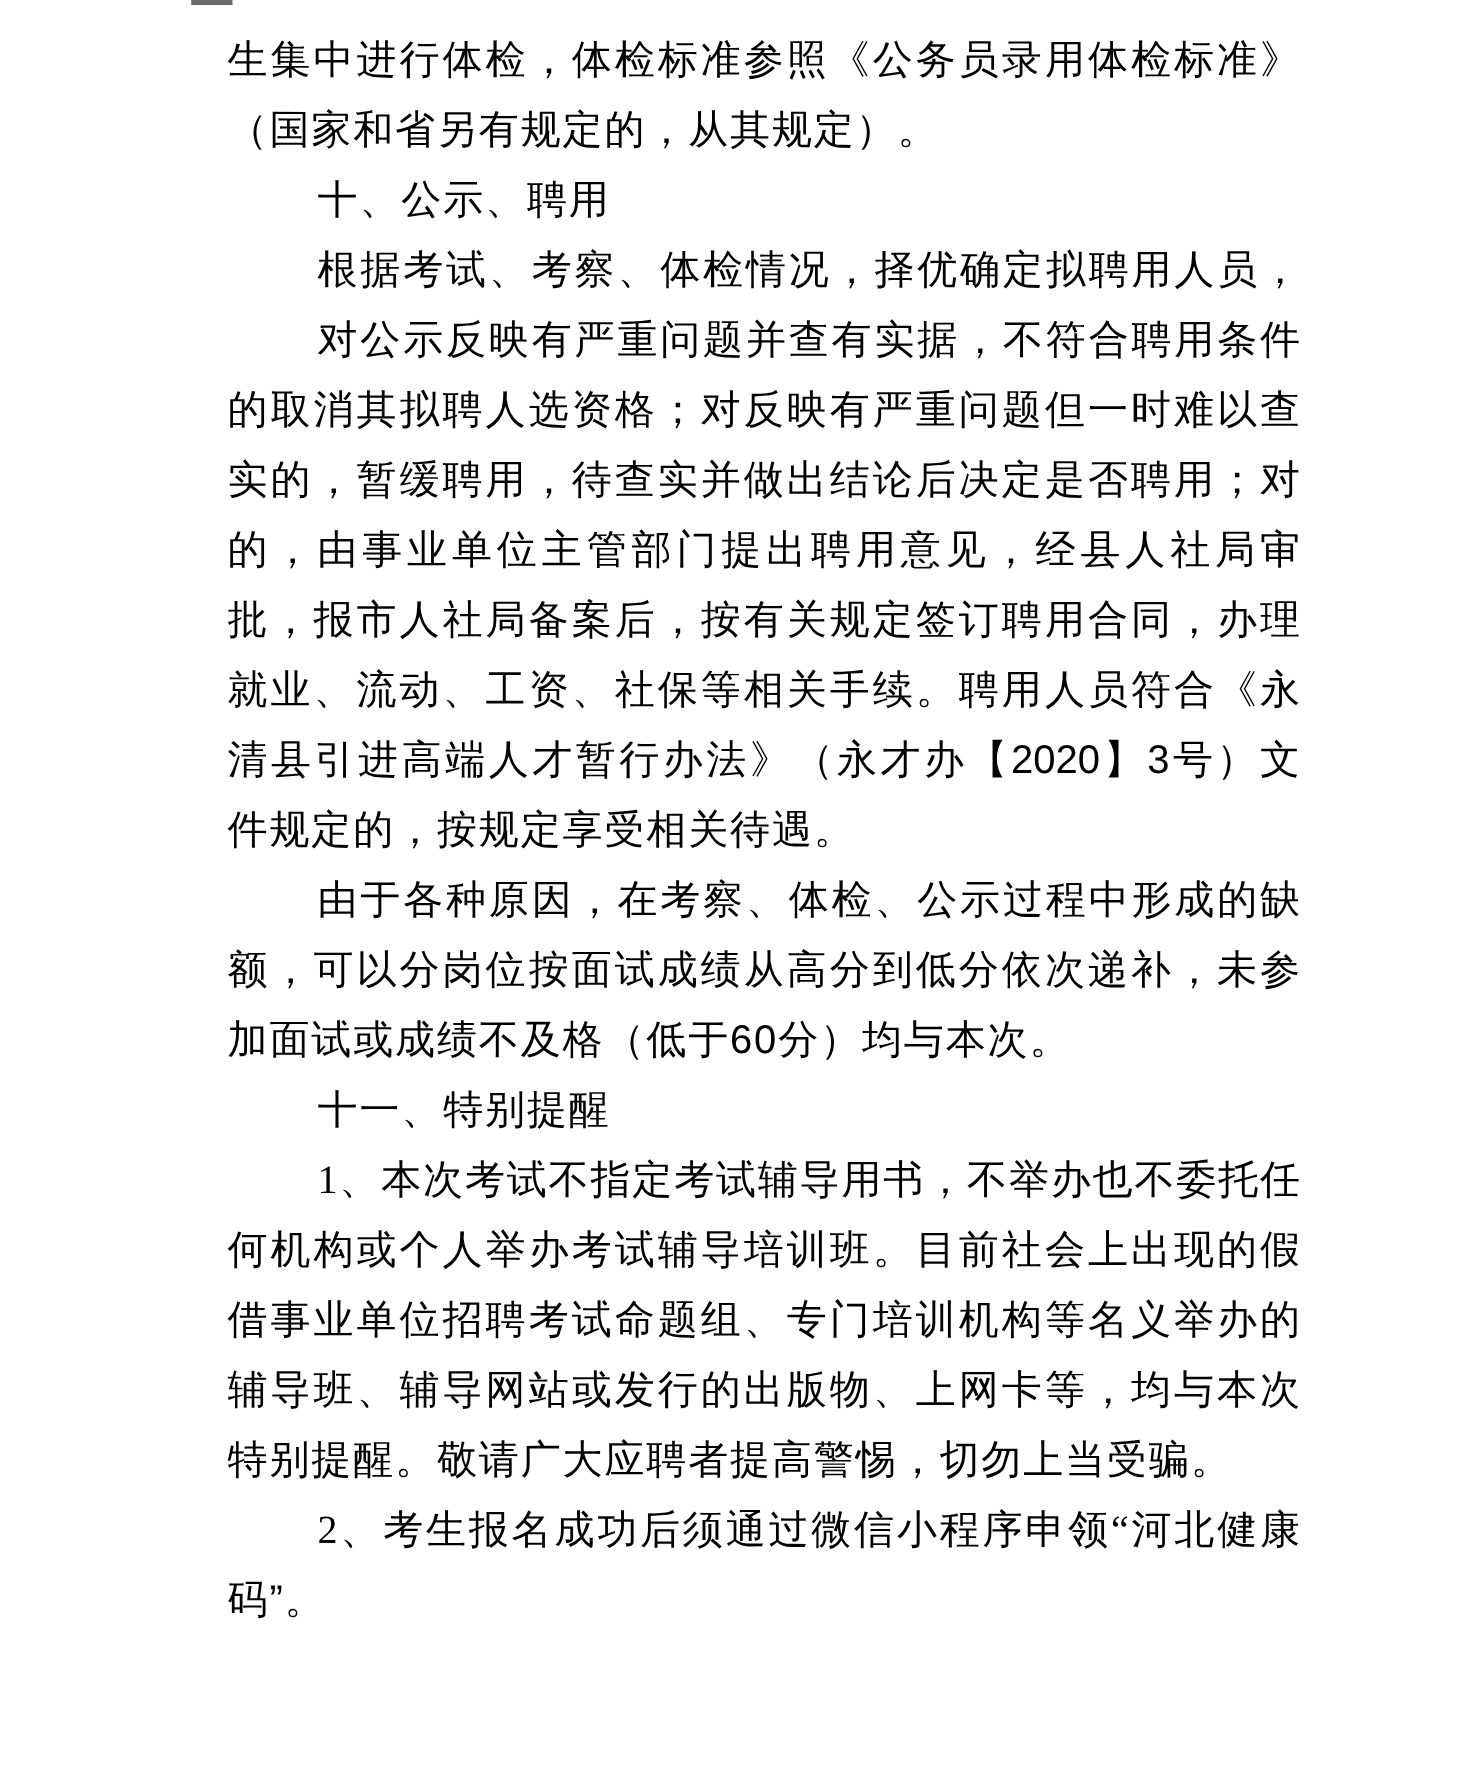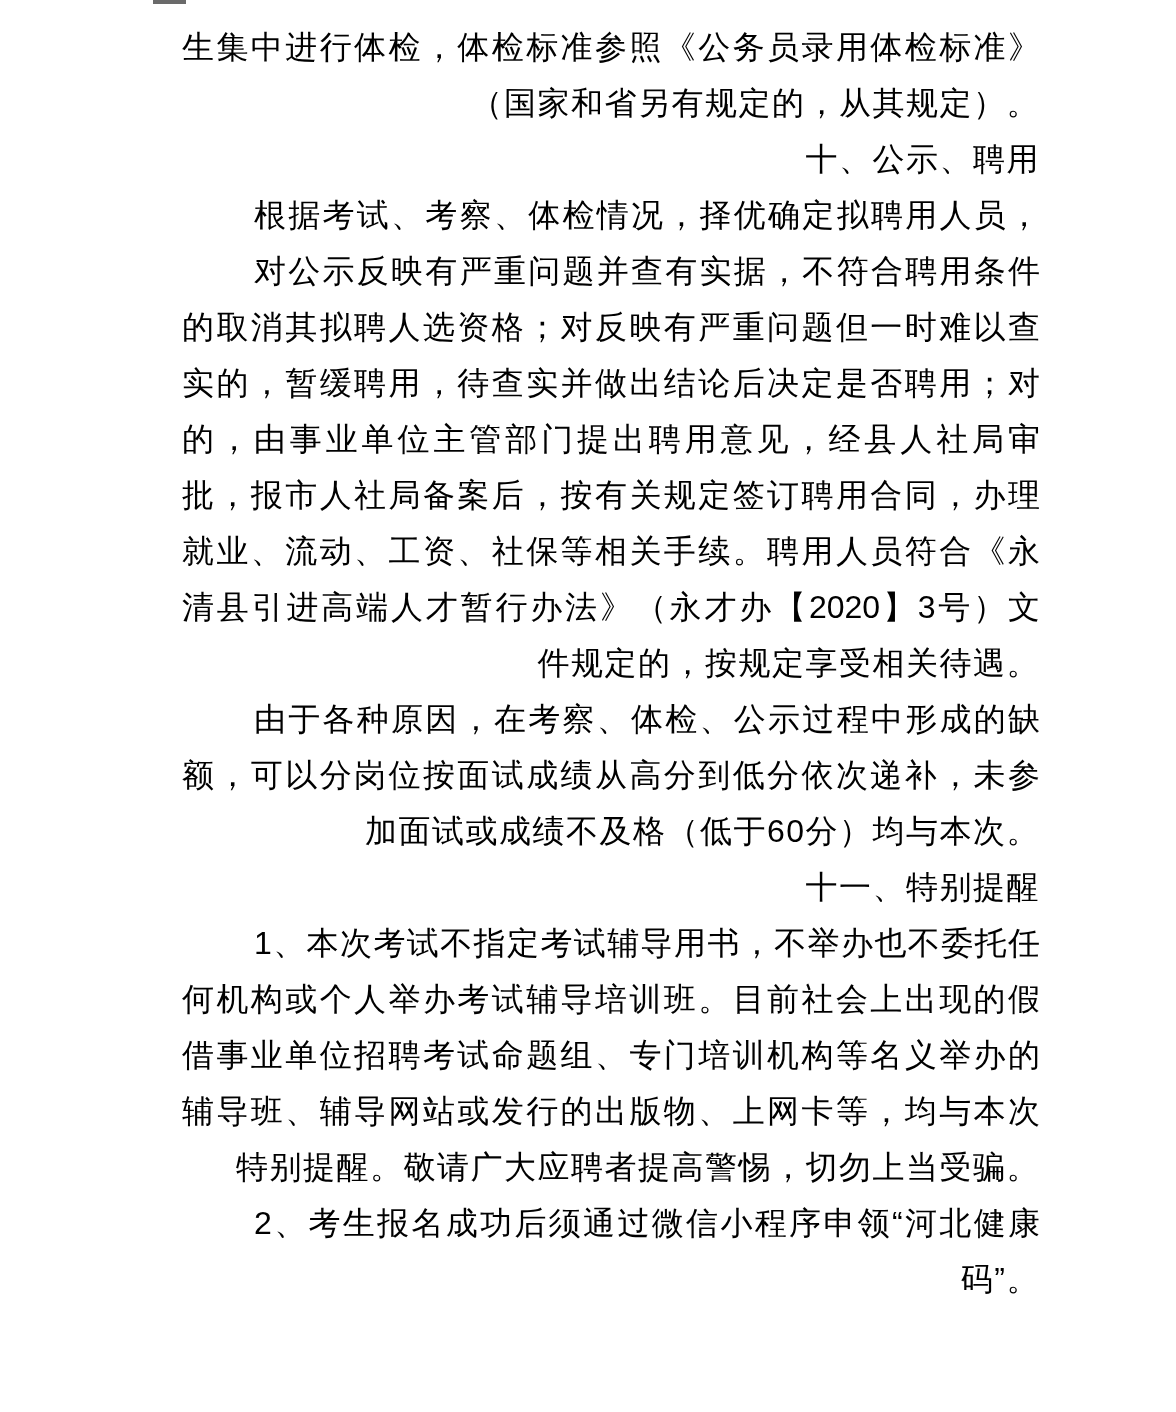--- a/index.html
+++ b/index.html
@@ -21,24 +21,24 @@
     top: 19px;
     width: 858px;
   }
   .line {
     font-size: 32px;
     line-height: 56px;
     height: 56px;
     font-weight: 500;
     letter-spacing: 1.5px;
     white-space: nowrap;
-    text-align: right;
   }
   .line.indent {
     padding-left: 72px;
+    font-family: Liberation Serif, serif;
   }
   .line.justify {
     white-space: normal;
     text-align: justify;
     text-align-last: justify;
     letter-spacing: 0;
   }
   .line.justify.indent {
     padding-left: 0;
     text-indent: 72px;

